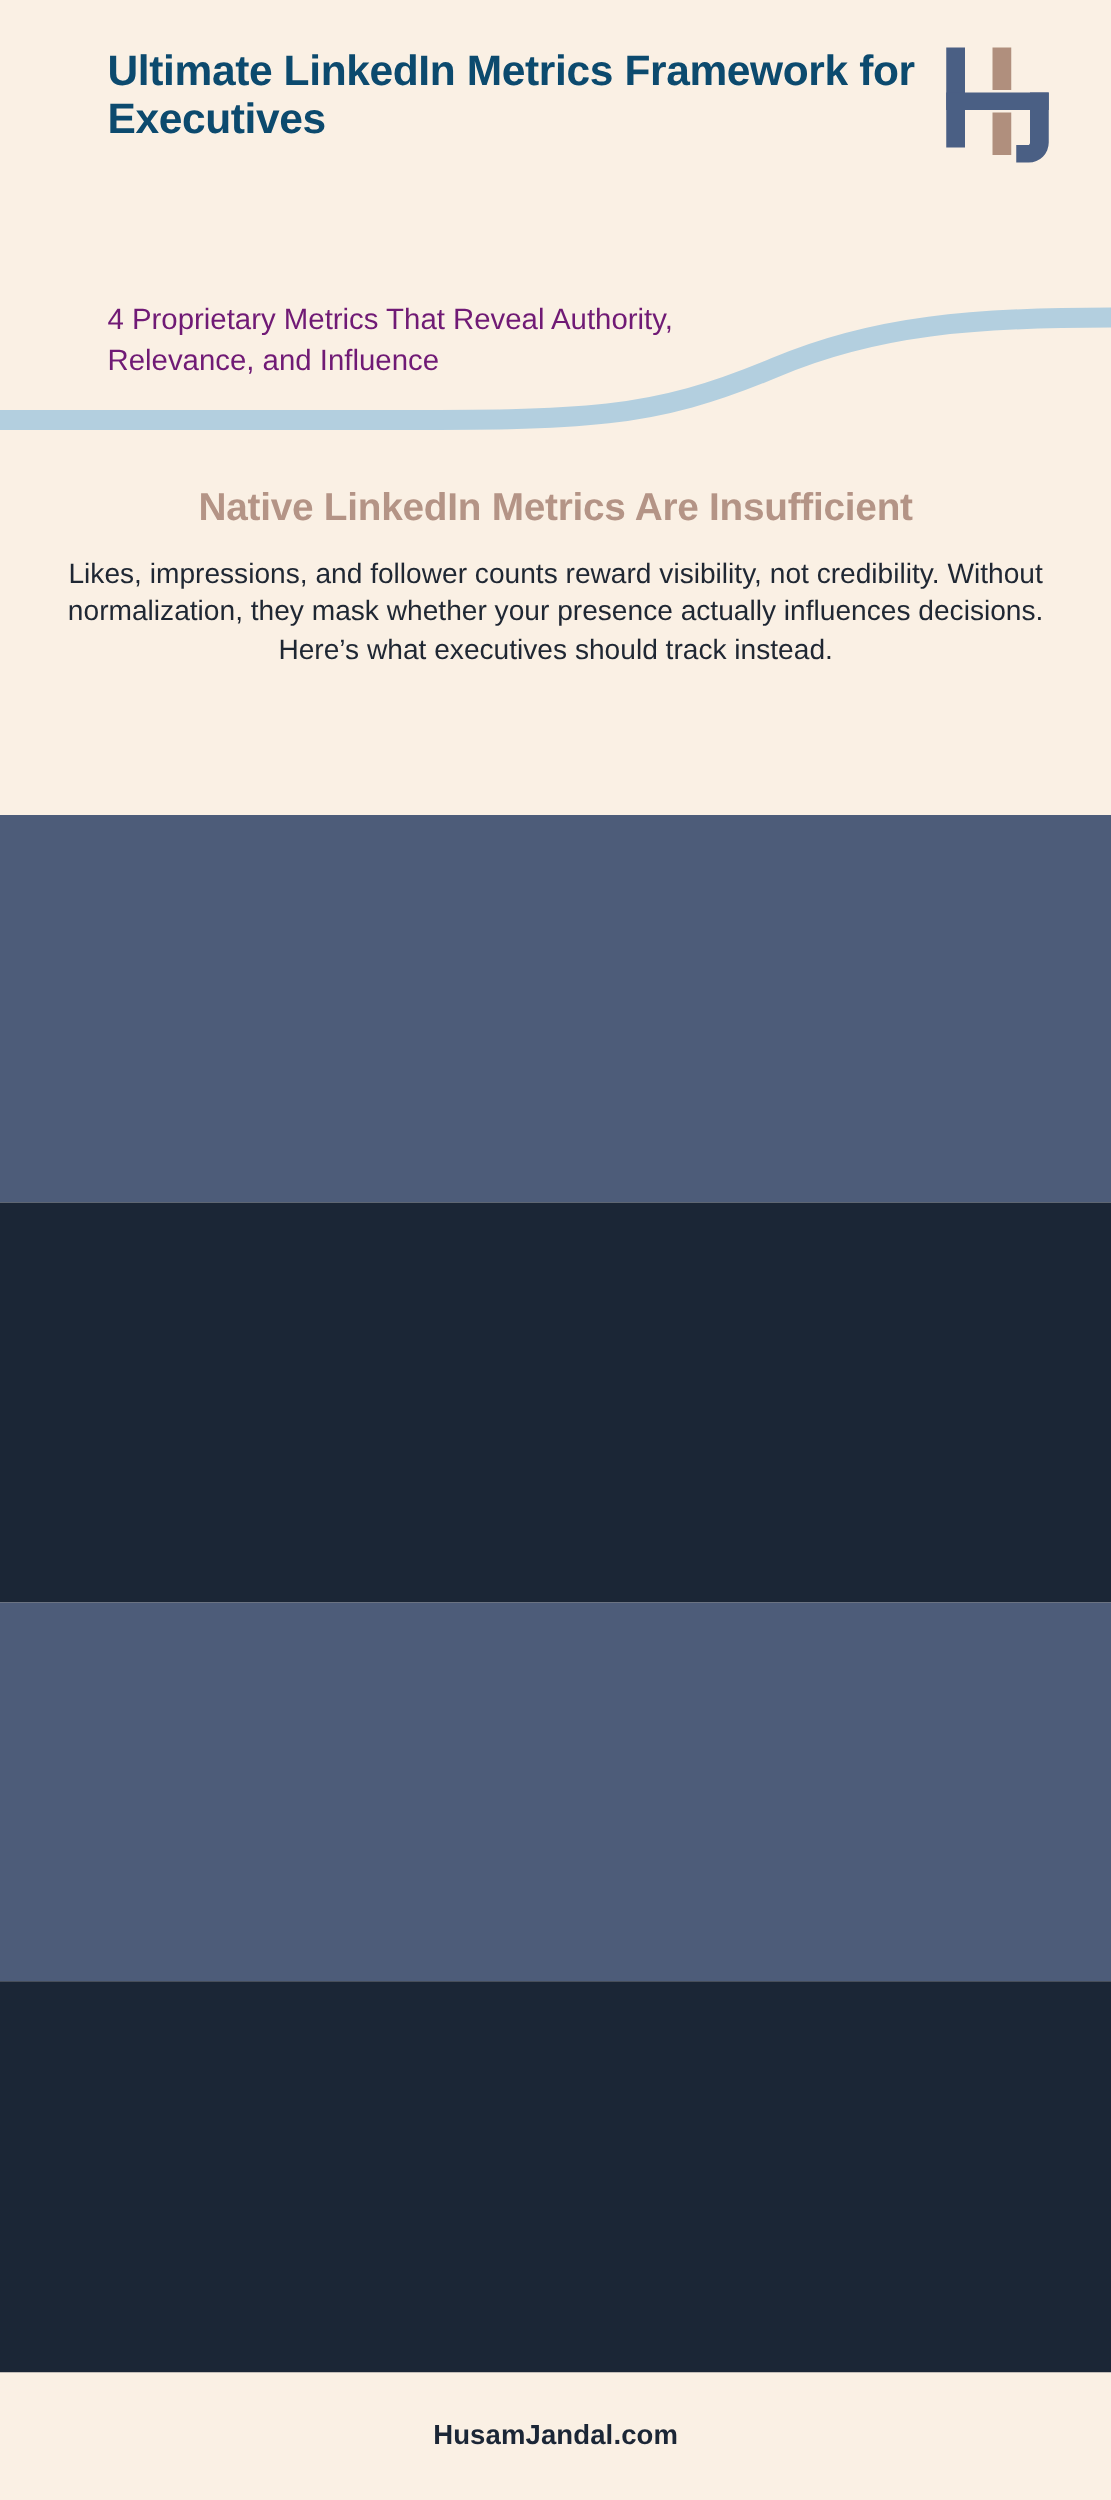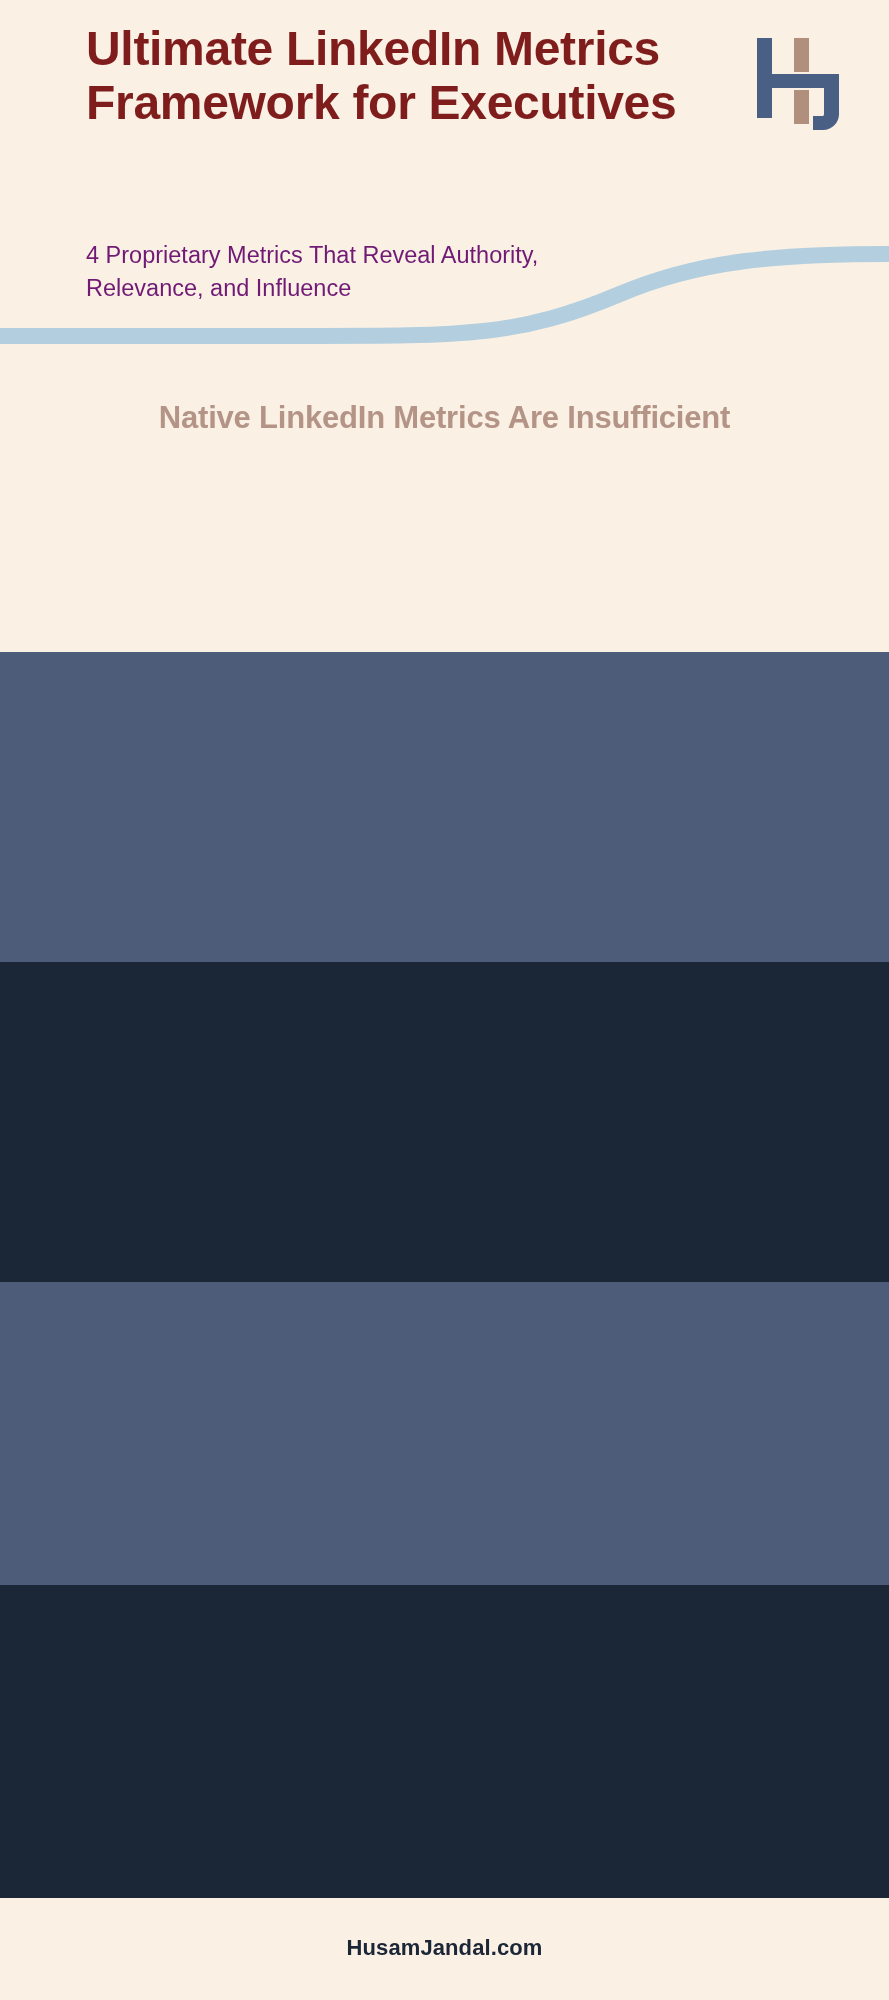--- a/index.html
+++ b/index.html
@@ -25,26 +25,26 @@
   
   .header {
     position: absolute;
     left: 0; top: 0;
     width: 889px;
     height: 372px;
   }
   .title {
     position: absolute;
     left: 86px;
-    top: 22px;
+    top: 38px;
     width: 660px;
-    font-size: 48px;
+    font-size: 34px;
     line-height: 1.13;
     font-weight: bold;
-    color: #7f1d1d;
+    color: #0c4a6e;
     letter-spacing: -0.3px;
   }
   .subtitle {
     position: absolute;
     left: 86px;
     top: 239px;
     width: 560px;
     font-size: 23.5px;
     line-height: 1.42;
     color: #701a75;
@@ -76,21 +76,21 @@
     left: 0;
     top: 388px;
     width: 889px;
     text-align: center;
   }
   .intro-heading {
     font-size: 31px;
     font-weight: bold;
     color: #b49486;
     letter-spacing: -0.2px;
-    margin: 12px auto;
+    margin: 0 auto;
     width: 840px;
   }
   .intro-body {
     margin: 20px auto 0 auto;
     width: 812px;
     font-size: 22.5px;
     line-height: 1.35;
     color: #1f2733;
   }
 
@@ -195,20 +195,21 @@
       <path d="M 73 44 L 88 44 L 88 84 A 16 16 0 0 1 72 100 L 62 100 L 62 86 L 72 86 A 2 2 0 0 0 73 84 Z" fill="#4a5f84"></path>
     </svg>
 
     <svg class="wave" viewBox="0 0 889 128" preserveAspectRatio="none" xmlns="http://www.w3.org/2000/svg">
       <path d="M 0 104 L 300 104 C 470 104 520 104 620 62 C 700 28 780 22 889 22" stroke="#b3cfdf" stroke-width="16" fill="none" stroke-linecap="butt"></path>
     </svg>
   </div>
 
   <div class="intro">
     <div class="intro-heading">Native LinkedIn Metrics Are Insufficient</div>
+    <div class="intro-body">Likes, impressions, and follower counts reward visibility, not credibility. Without normalization, they mask whether your presence actually influences decisions. Here’s what executives should track instead.</div>
   </div>
 
   <div class="band slate" style="top:652px; height:310px;">
     <div class="num-circle" style="left:37px; top:757px;">1</div>
     <div class="card" style="left:162px; top:676px; width:684px; height:262px;">
       <div class="card-title">Content Efficiency Score (CES)</div>
       <div class="card-sub">Quality of visibility</div>
       <div class="card-desc">Separates strong positioning from high activity.</div>
     </div>
   </div>

